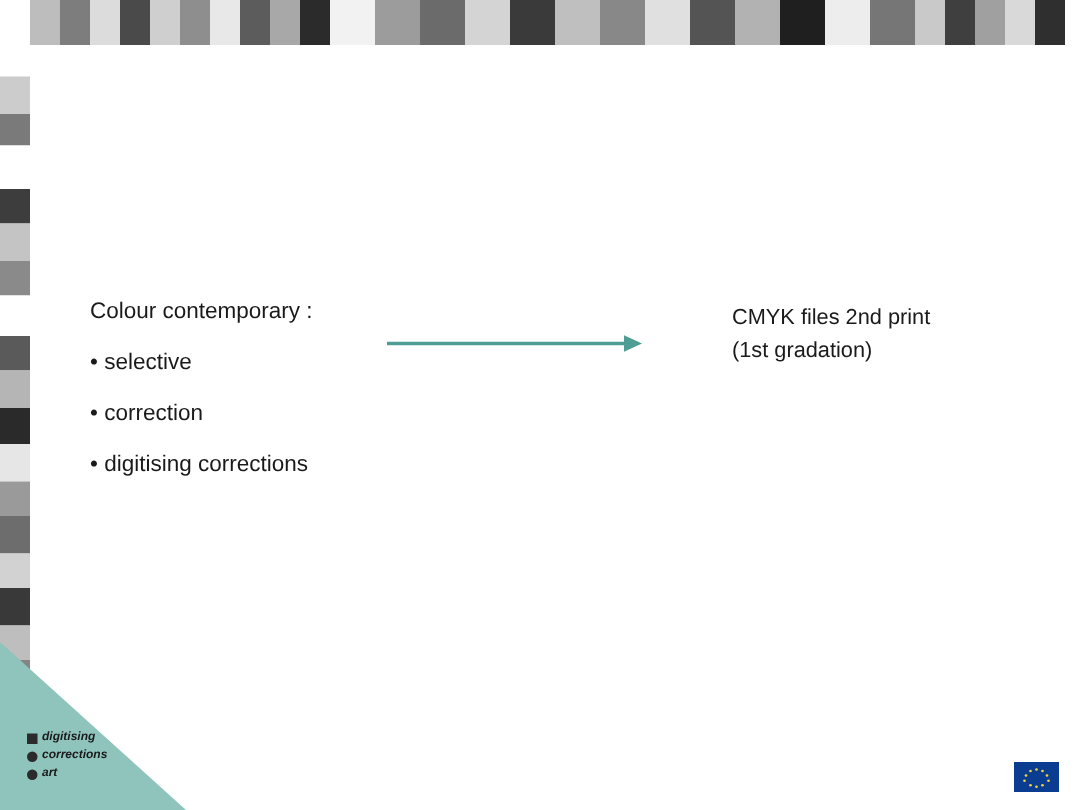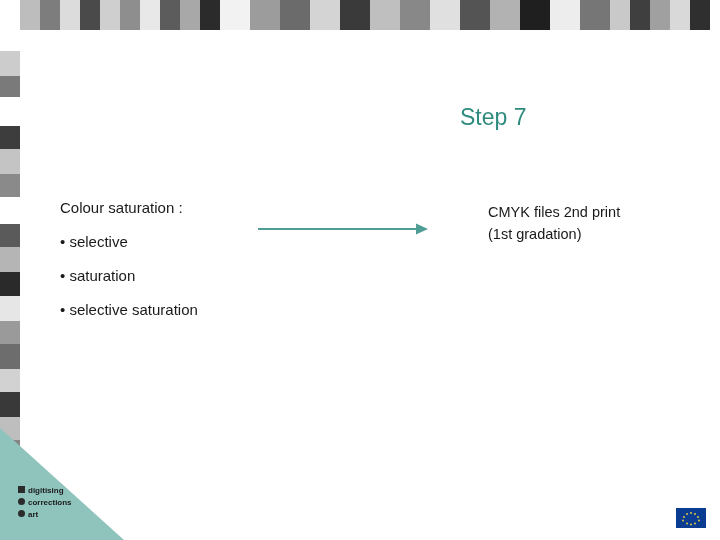--- a/index.html
+++ b/index.html
@@ -55,22 +55,23 @@
   
   .logo {
     position: absolute;
     left: 18px;
     bottom: 18px;
     width: 80px;
     line-height: 10px;
   }
   .logo-row {
     display: flex;
-    align-items: flex-start;
+    align-items: flex-end;
     margin-bottom: 2px;
+    font-style: italic;
   }
   .logo-mark-sq {
     width: 7px;
     height: 7px;
     background: #2b2b2b;
     margin-right: 3px;
     flex: 0 0 auto;
   }
   .logo-mark-ci {
     width: 7px;
@@ -231,27 +232,26 @@
     <div class="logo-row">
       <span class="logo-mark-ci"></span>
       <span class="logo-text">corrections</span>
     </div>
     <div class="logo-row">
       <span class="logo-mark-ci2"></span>
       <span class="logo-text">art</span>
     </div>
   </div>
 
-  <div class="title">Step 7</div>
 
   <div class="left-text">
-    <div class="line">Colour saturation :</div>
+    <div class="line">Colour contemporary :</div>
     <div class="line bullet">• selective</div>
-    <div class="line bullet">• saturation</div>
-    <div class="line bullet">• selective saturation</div>
+    <div class="line bullet">• correction</div>
+    <div class="line bullet">• digitising corrections</div>
   </div>
 
   <svg class="arrow" viewBox="0 0 170 14" xmlns="http://www.w3.org/2000/svg">
     <line x1="0" y1="7" x2="158" y2="7" stroke="#4f9e95" stroke-width="2.2"></line>
     <polygon points="158,1.5 170,7 158,12.5" fill="#4f9e95"></polygon>
   </svg>
 
   <div class="right-text">
     <div class="line">CMYK files 2nd print</div>
     <div class="line">(1st gradation)</div>

